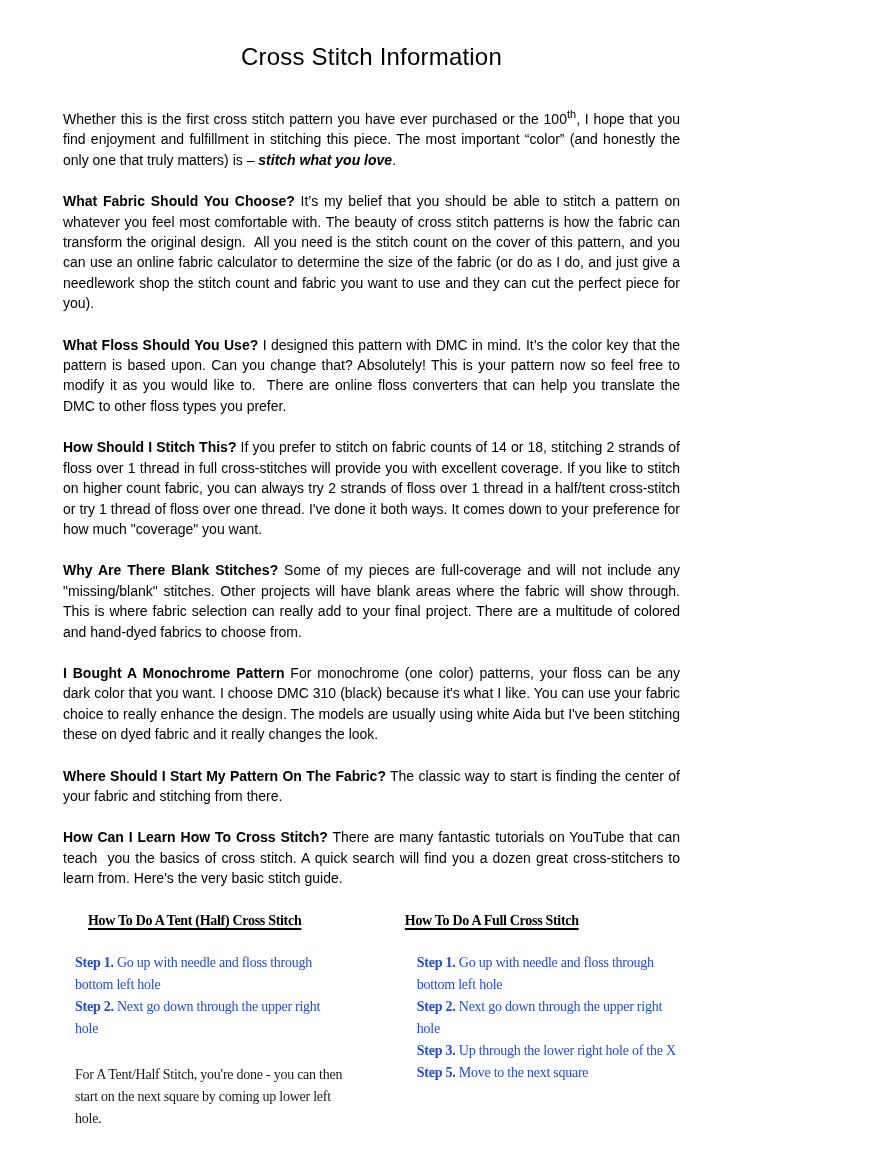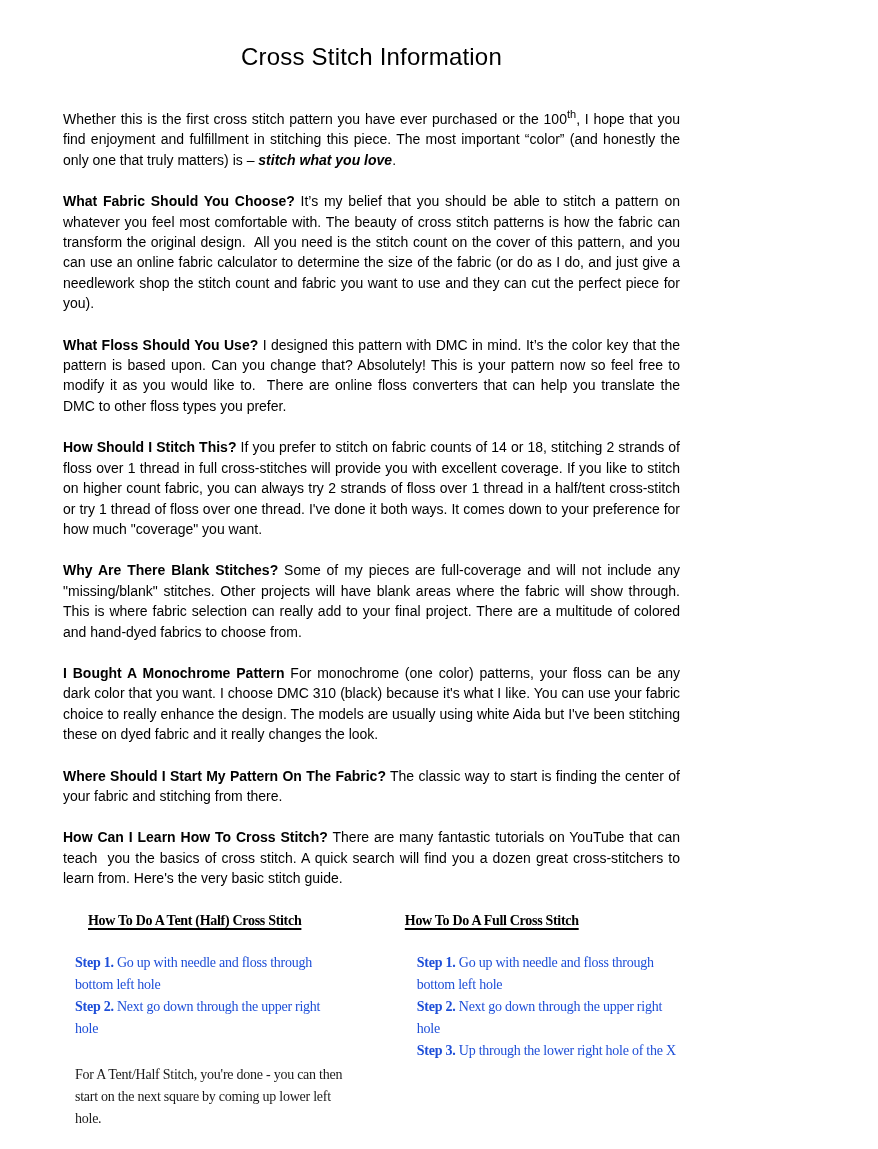--- a/index.html
+++ b/index.html
@@ -116,20 +116,21 @@
       </div>
       <p class="col-note">For A Tent/Half Stitch, you're done - you can then start on the next square by coming up lower left hole.</p>
     </div>
 
     <div class="col-right">
       <div class="col-heading"><span>How To Do A Full Cross Stitch</span></div>
       <div class="steps">
         <div class="step"><b>Step 1.</b><span> Go up with needle and floss through bottom left hole</span></div>
         <div class="step"><b>Step 2.</b><span> Next go down through the upper right hole</span></div>
         <div class="step"><b>Step 3.</b><span> Up through the lower right hole of the X</span></div>
+        <div class="step"><b>Step 5.</b><span> Move to the next square</span></div>
       </div>
     </div>
 
   </div>
 
   <div class="signature">
     <div>Jules</div>
   </div>
 
 </div>

